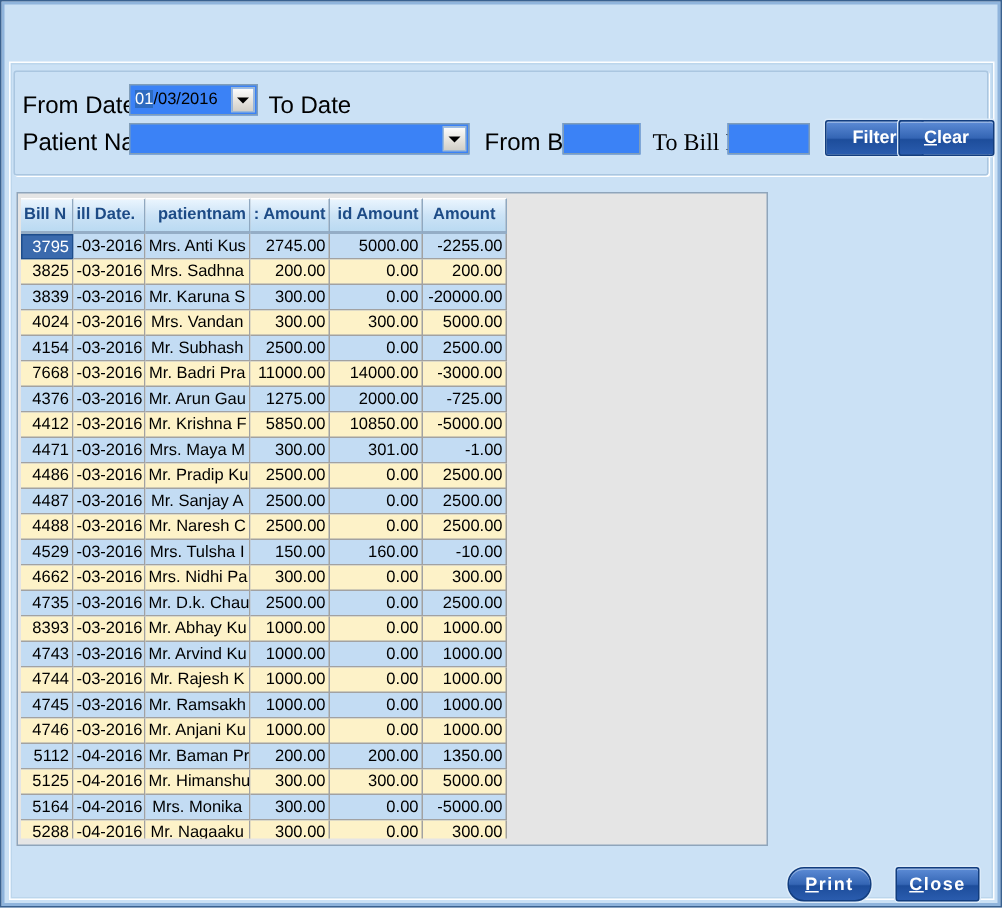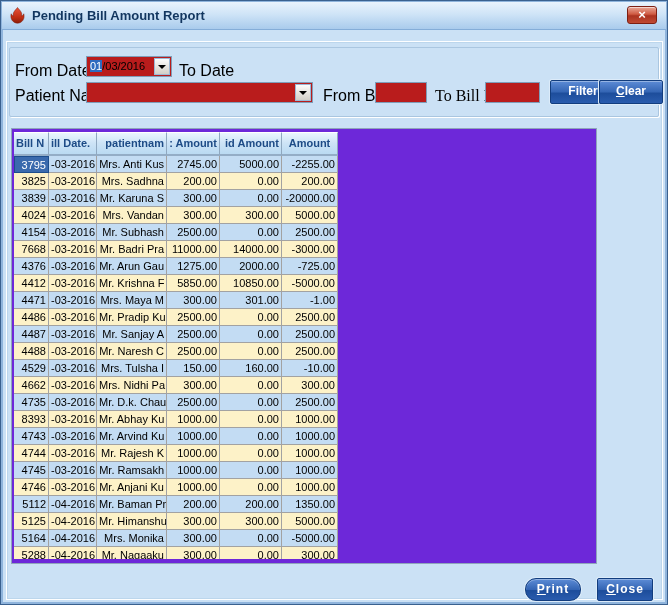--- a/index.html
+++ b/index.html
@@ -21,55 +21,55 @@
 
   
   .panel { position:absolute; left:5px; top:40px; width:657px; height:559px;
            border:1px solid #fdfeff; box-shadow: inset 0 0 0 1px #bcd6ec; }
 
   .filter-box { position:absolute; left:8px; top:46px; width:650px; height:70px;
                 border:1px solid #aac6e0; border-radius:2px; box-shadow:1px 1px 0 #ffffff; }
 
   .lbl { position:absolute; font-size:16px; color:#000; }
 
-  .field { position:absolute; background:#b91c1c; border:1px solid #7f9db9; font-size:11px;
+  .field { position:absolute; background:#3b82f6; border:1px solid #7f9db9; font-size:11px;
            line-height:18px; padding-left:3px; }
   .combo-btn { position:absolute; right:1px; top:1px; bottom:1px; width:16px;
                background:linear-gradient(#fdfdfd,#e8e6e1 50%,#d2cfc8);
                border:1px solid #9db9d6; display:flex; align-items:center; justify-content:center; }
   .arr-down { width:0; height:0; border-left:4px solid transparent; border-right:4px solid transparent;
               border-top:4px solid #000; }
   .sel-hl { background:#2e6bc0; color:#fff; }
 
   .blue-btn { position:absolute; background:linear-gradient(#5d8cd6 0%, #3465b4 50%, #1d4d9b 55%, #2a5cae 100%);
               border:1px solid #123d7e; border-radius:2px; color:#fff; font-weight:bold;
               font-size:12px; text-align:center; cursor:pointer;
               box-shadow:0 0 0 1px #dcebf9, inset 0 1px 0 rgba(255,255,255,.35); }
   .blue-btn .cap { display:block; width:100%; line-height:21px; }
   .blue-btn .ul::first-letter { text-decoration:underline; }
 
   
-  .grid-box { position:absolute; left:10px; top:127px; width:586px; height:436px;
-              background:#6d28d9; border:1px solid #8fa5bb; overflow:hidden; }
+  .grid-box { position:absolute; left:10px; top:127px; width:501px; height:436px;
+              background:#e5e5e5; border:1px solid #8fa5bb; overflow:hidden; }
   .grid-inner { position:absolute; left:2px; top:3px; width:324px; }
   .grid-header { display:flex; height:24px; }
   .hcell { background:linear-gradient(#eaf5fe 0%, #cce3f6 50%, #badaf2 100%);
            border-right:1px solid #8fa8c0; border-bottom:2px solid #94adc6;
            border-top:1px solid #ffffff; color:#1d4b86; font-weight:bold; font-size:11px;
            line-height:21px; overflow:hidden; white-space:nowrap; padding:0 2px; }
   .rows { width:324px; height:403px; overflow:hidden; }
   .grid-row { display:flex; height:17px; }
   .cell { font-size:11px; line-height:16px; overflow:hidden; white-space:nowrap;
           border-right:1px solid #a2a2a2; border-bottom:1px solid #a2a2a2; padding:0 2px; color:#000; }
   .row-blue .cell { background:#c3dcf3; }
   .row-cream .cell { background:#fdf2c8; }
   .cell.selected { background:#3a6aad !important; color:#fff; border:1px solid #1d4d8c; }
   .c0 { width:35px; text-align:right; }
   .c1 { width:48px; text-align:left; }
-  .c2 { width:70px; text-align:right; }
+  .c2 { width:70px; text-align:center; }
   .c3 { width:53px; text-align:right; }
   .c4 { width:62px; text-align:right; }
   .c5 { width:56px; text-align:right; }
   .h0 { width:35px; text-align:left; }
   .h1 { width:48px; text-align:left; }
   .h2 { width:70px; text-align:right; }
   .h3 { width:53px; text-align:right; }
   .h4 { width:62px; text-align:right; }
   .h5 { width:56px; text-align:center; }
 
@@ -87,36 +87,20 @@
               background:linear-gradient(90deg,#fbfbfa,#e9e7e2 50%,#d9d6cf); border:1px solid #9a978f;
               border-radius:1px; }
   .grip { position:absolute; left:3px; top:50%; width:7px; height:8px; margin-top:-4px;
           background:repeating-linear-gradient(#8f8c84 0 1px, transparent 1px 3px); }
 </style>
 </head>
 <body>
 
 <div class="window">
 
-  <div class="titlebar">
-    <svg class="app-icon" viewBox="0 0 16 16">
-      <defs>
-          <linearGradient id="fg" x1="0" y1="0" x2="0" y2="1">
-        <stop offset="0" stop-color="#e8543a"></stop>
-            <stop offset="0.6" stop-color="#c22f14"></stop>
-            <stop offset="1" stop-color="#8d1d07"></stop>
-      </linearGradient>
-        </defs>
-      <path d="M8 0.5 C5.5 3.5 3.2 5.5 4.2 8.5 C2.4 8.3 2.1 6.4 2.1 6.4 C0.8 11.5 4 15.2 8 15.2 C12 15.2 15.2 11.5 13.9 6.4 C13.9 6.4 13.6 8.3 11.8 8.5 C12.8 5.5 10.5 3.5 8 0.5 Z" fill="url(#fg)" stroke="#7a1505" stroke-width="0.5"></path>
-    </svg>
-    <span class="title-text">Pending Bill Amount Report</span>
-    <div class="close-btn">
-      <span>×</span>
-    </div>
-  </div>
 
   <div class="panel"></div>
 
   <div class="filter-box"></div>
 
   <span class="lbl" style="left:14px; top:61px;">From Date</span>
   <div class="field" style="left:85px; top:55px; width:86px; height:21px;">
     <span class="sel-hl">01</span><span>/03/2016</span>
     <div class="combo-btn">
       <div class="arr-down"></div>

